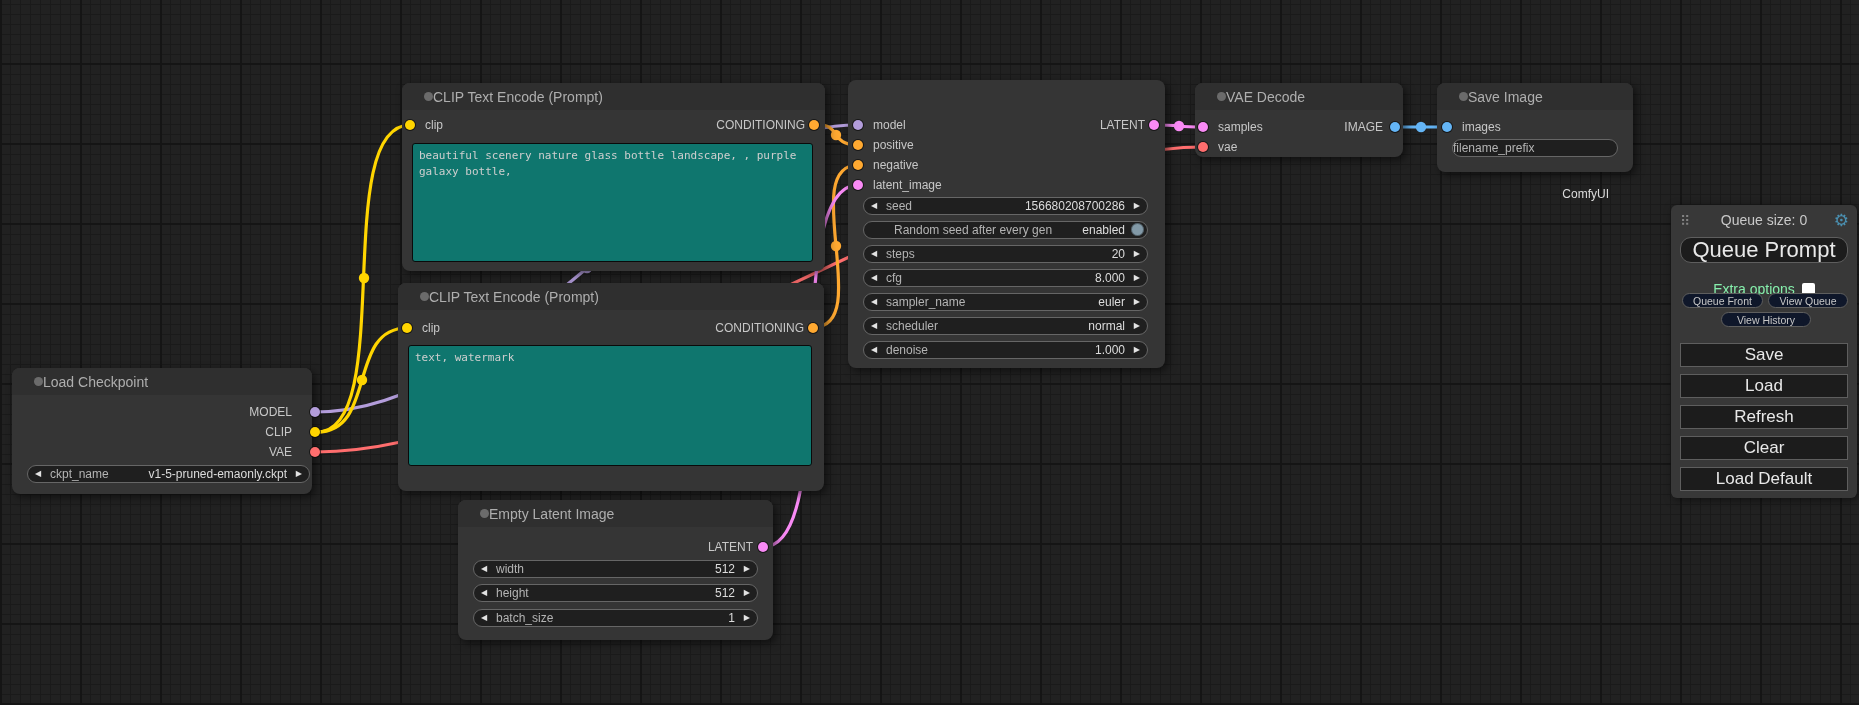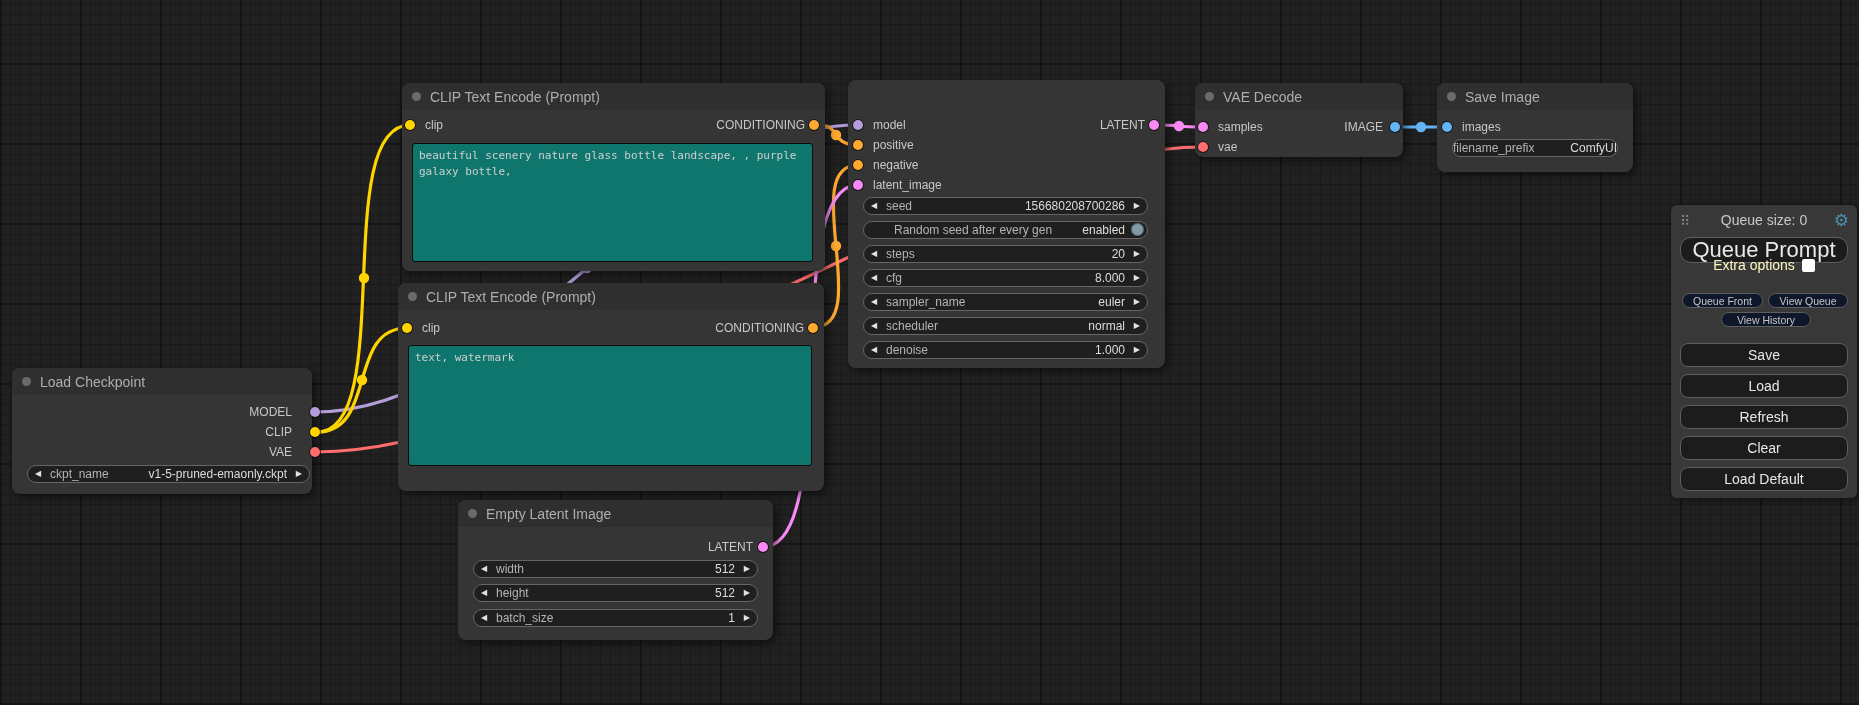--- a/index.html
+++ b/index.html
@@ -14,22 +14,22 @@
     font-family:"Liberation Sans",sans-serif;
     -webkit-font-smoothing:antialiased;
   }
   #wires{position:absolute;top:0;left:0;z-index:1;}
   .node{
     position:absolute;background:#353535;border-radius:8px;z-index:2;
     box-shadow:3px 3px 9px rgba(0,0,0,.55);
   }
   .ntitle{
     position:absolute;top:0;left:0;right:0;height:27px;background:#2f2f2f;
-    border-radius:8px 8px 0 0;display:flex;align-items:center;gap:9px;
-    padding-left:10px;color:#aeaeae;font-size:14px;
+    border-radius:8px 8px 0 0;display:flex;align-items:center;
+    padding-left:22px;color:#aeaeae;font-size:14px;
   }
   .ndot{width:9px;height:9px;border-radius:50%;background:#6b6b6b;flex:0 0 auto;}
   .port{position:absolute;height:20px;line-height:20px;font-size:12px;color:#c7c7c7;}
   .pdot{
     position:absolute;top:5px;width:10px;height:10px;border-radius:50%;
     box-shadow:0 0 0 1px rgba(10,10,10,.7);
   }
   .port.in .plabel{position:absolute;left:20px;white-space:nowrap;}
   .port.in .pdot{left:0;}
   .port.out{right:0;text-align:right;}
@@ -39,51 +39,51 @@
     position:absolute;height:18px;background:#1f1f1f;border:1px solid #666;
     border-radius:10px;font-size:12px;color:#b4b4b4;box-sizing:border-box;
     line-height:16px;
   }
   .widget .arr{position:absolute;top:0;font-size:8px;color:#e2e2e2;line-height:16px;}
   .widget .arr.l{left:7px;}
   .widget .arr.r{right:7px;}
   .widget .wlabel{position:absolute;left:22px;white-space:nowrap;}
   .widget .wlabel.noarrow{left:0;}
   .widget .wvalue{position:absolute;right:22px;color:#dcdcdc;white-space:nowrap;}
-  .widget .wvalue.noarrow{right:0;}
+  .widget .wvalue.noarrow{right:8px;margin-top:46px;}
   .widget .toggle{
     position:absolute;right:3px;top:1px;width:13px;height:13px;border-radius:50%;
     box-shadow:inset 0 0 0 1px rgba(0,0,0,.35);
   }
   .ntext{
     position:absolute;background:#0f766e;border:1px solid #0a0a0a;border-radius:3px;
     font-family:"DejaVu Sans Mono",monospace;font-size:11px;line-height:1.45;
     color:#cfcfcf;padding:4px 6px;white-space:pre-wrap;word-break:break-word;
     box-sizing:border-box;overflow:hidden;
   }
   
   #queue-panel{
     position:absolute;left:1671px;top:205px;width:186px;height:293px;z-index:3;
     background:#383838;border-radius:6px;box-shadow:2px 2px 8px rgba(0,0,0,.5);
   }
   .qbtn{
     position:absolute;left:9px;right:9px;height:24px;background:#1c1c1c;
-    border:1px solid #5e5e5e;border-radius:8px;color:#e8e8e8;font-size:14px;
+    border:1px solid #5e5e5e;border-radius:0;color:#e8e8e8;font-size:17px;
     display:flex;align-items:center;justify-content:center;box-sizing:border-box;
   }
   .qsmall{
     position:absolute;height:15px;background:#0f172a;border:1px solid #5e5e5e;
     border-radius:8px;color:#c6c6c6;font-size:10.5px;display:flex;align-items:center;
     justify-content:center;box-sizing:border-box;
   }
   #queue-size{position:absolute;top:7px;left:0;right:0;text-align:center;color:#c9c9c9;font-size:14px;}
   #drag-handle{position:absolute;left:9px;top:8px;color:#828282;font-size:14px;}
   #gear{position:absolute;right:8px;top:5px;font-size:17px;}
   #queue-prompt{top:32px;height:26px;font-size:22px;border-radius:11px;}
-  #extra-row{position:absolute;top:52px;left:0;right:0;display:flex;align-items:center;justify-content:center;gap:7px;color:#fef9c3;font-size:14px;}
+  #extra-row{position:absolute;top:76px;left:0;right:0;display:flex;align-items:center;justify-content:center;gap:7px;color:#86efac;font-size:14px;}
   #checkbox{width:13px;height:13px;background:#fff;border-radius:2px;}
 </style>
 </head>
 <body>
 
 <svg id="wires" width="1859" height="705">
     <path d="M315,412 C515,412 658,125 858,125" stroke="#B39DDB" stroke-width="3.2" fill="none" stroke-linecap="round"></path>
     <circle cx="587" cy="268" r="5.2" fill="#B39DDB"></circle>
     <path d="M317,432 C397,432 330,125 410,125" stroke="#FFD500" stroke-width="3.2" fill="none" stroke-linecap="round"></path>
     <circle cx="364" cy="278" r="5.2" fill="#FFD500"></circle>

